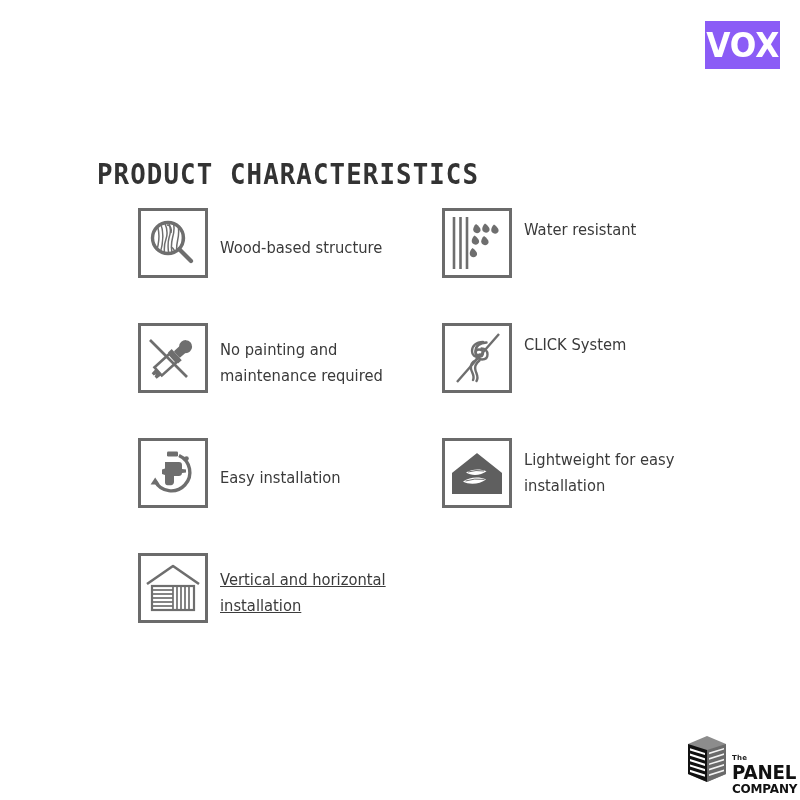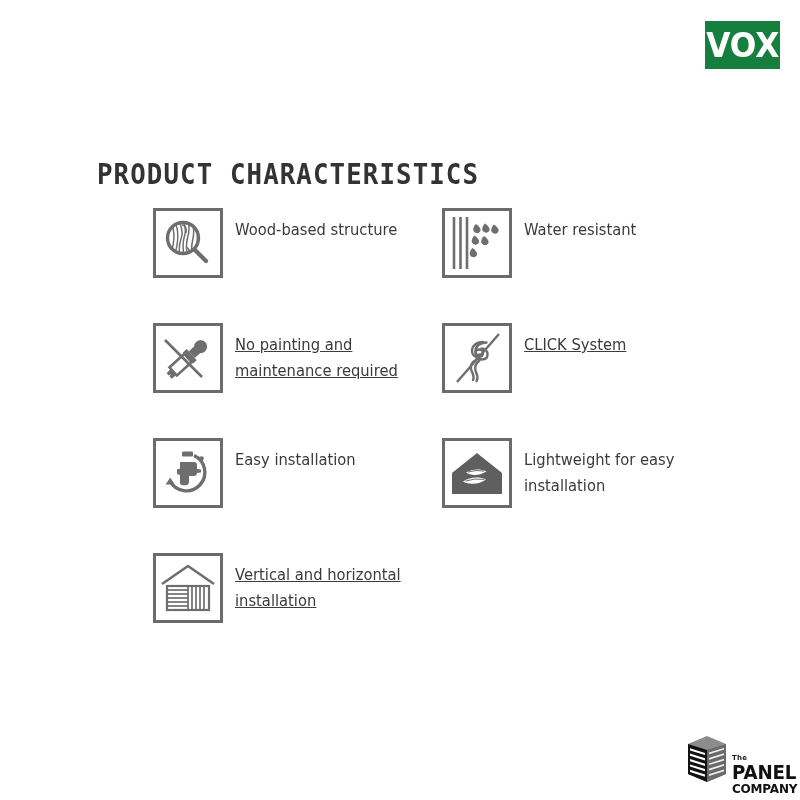--- a/index.html
+++ b/index.html
@@ -16,21 +16,21 @@
     color: #3d3d3d;
   }
 
   
   .brand-logo {
     position: absolute;
     top: 21px;
     left: 705px;
     width: 75px;
     height: 48px;
-    background: #15803d;
+    background: #8b5cf6;
     display: flex;
     align-items: center;
     justify-content: center;
   }
   .brand-logo-text {
     color: #ffffff;
     font-family: "DejaVu Sans", sans-serif;
     font-weight: 700;
     font-size: 34px;
     letter-spacing: 0px;
@@ -84,24 +84,24 @@
     font-size: 15.5px;
     line-height: 26px;
     color: #3a3a3a;
     white-space: pre-line;
     padding-top: 9px;
     transform: scaleX(0.95);
     transform-origin: left top;
   }
 
   
-  .col-a { left: 16px; }
+  .col-a { left: 1px; align-items: center; }
   .col-b { left: 305px; }
   .row-1 { top: 0; }
-  .row-2 { top: 115px; text-decoration: underline; }
+  .row-2 { top: 115px; }
   .row-3 { top: 230px; }
   .row-4 { top: 345px; text-decoration: underline; }
 
   
   .footer-logo {
     position: absolute;
     left: 686px;
     top: 733px;
     width: 98px;
     height: 52px;

